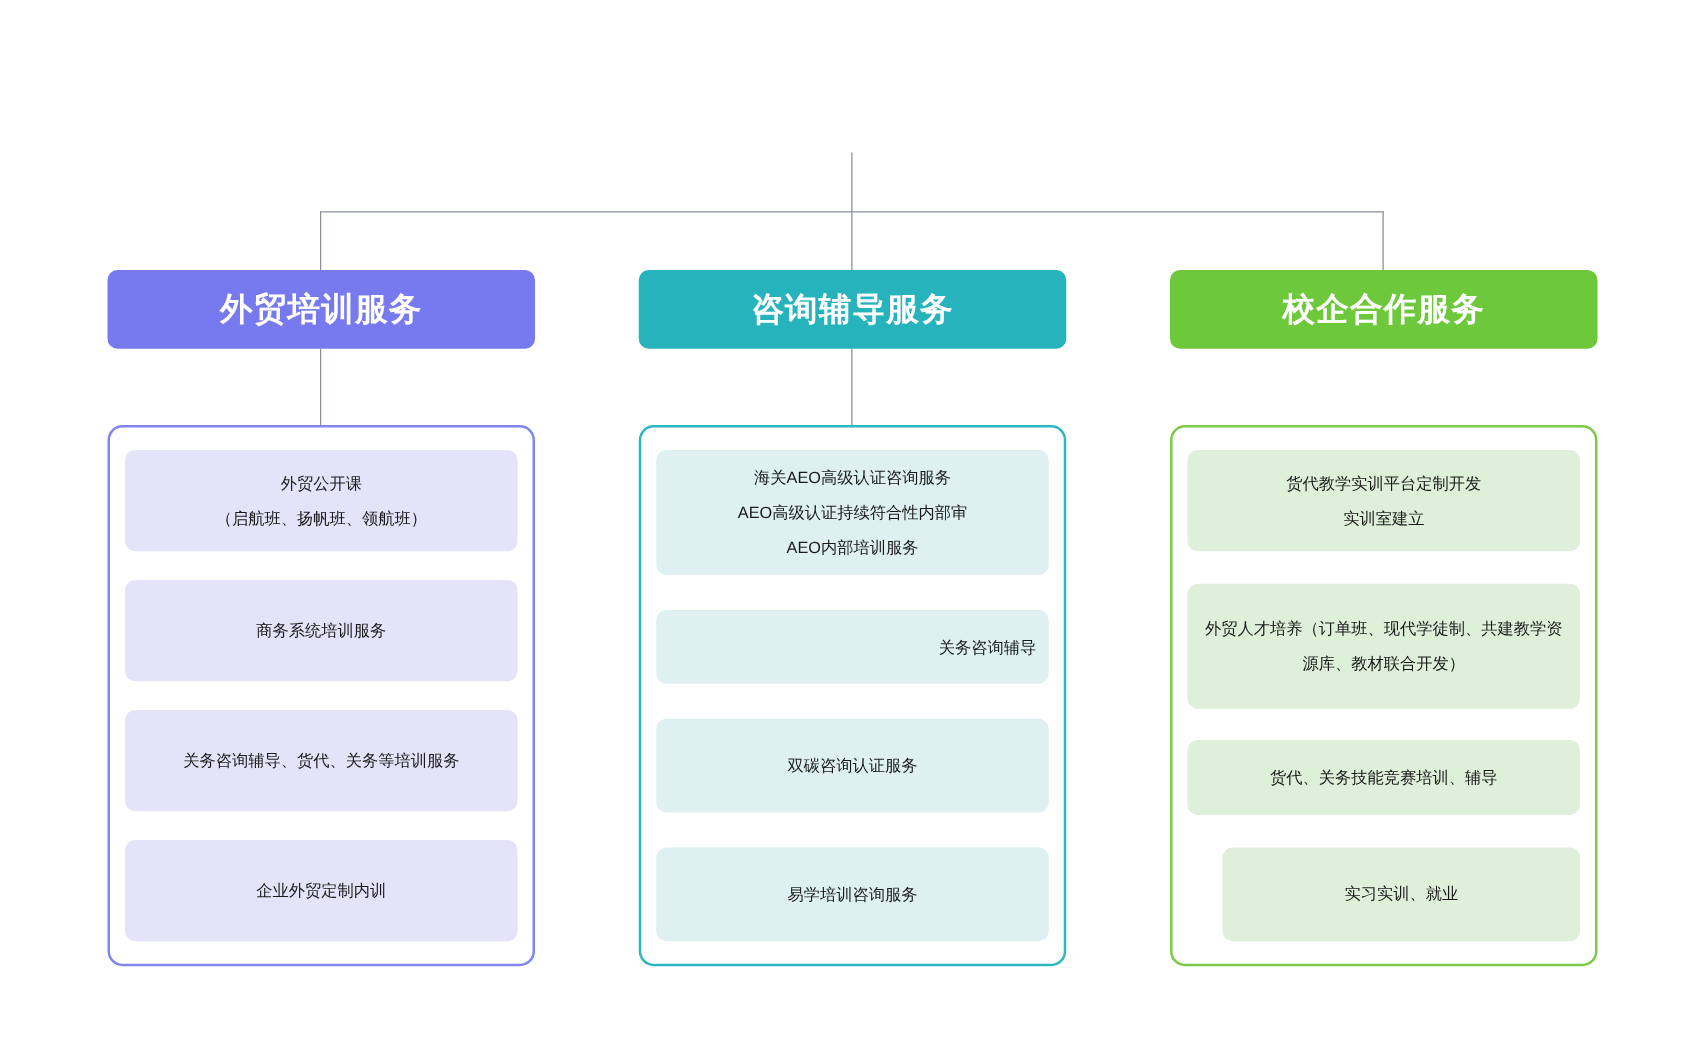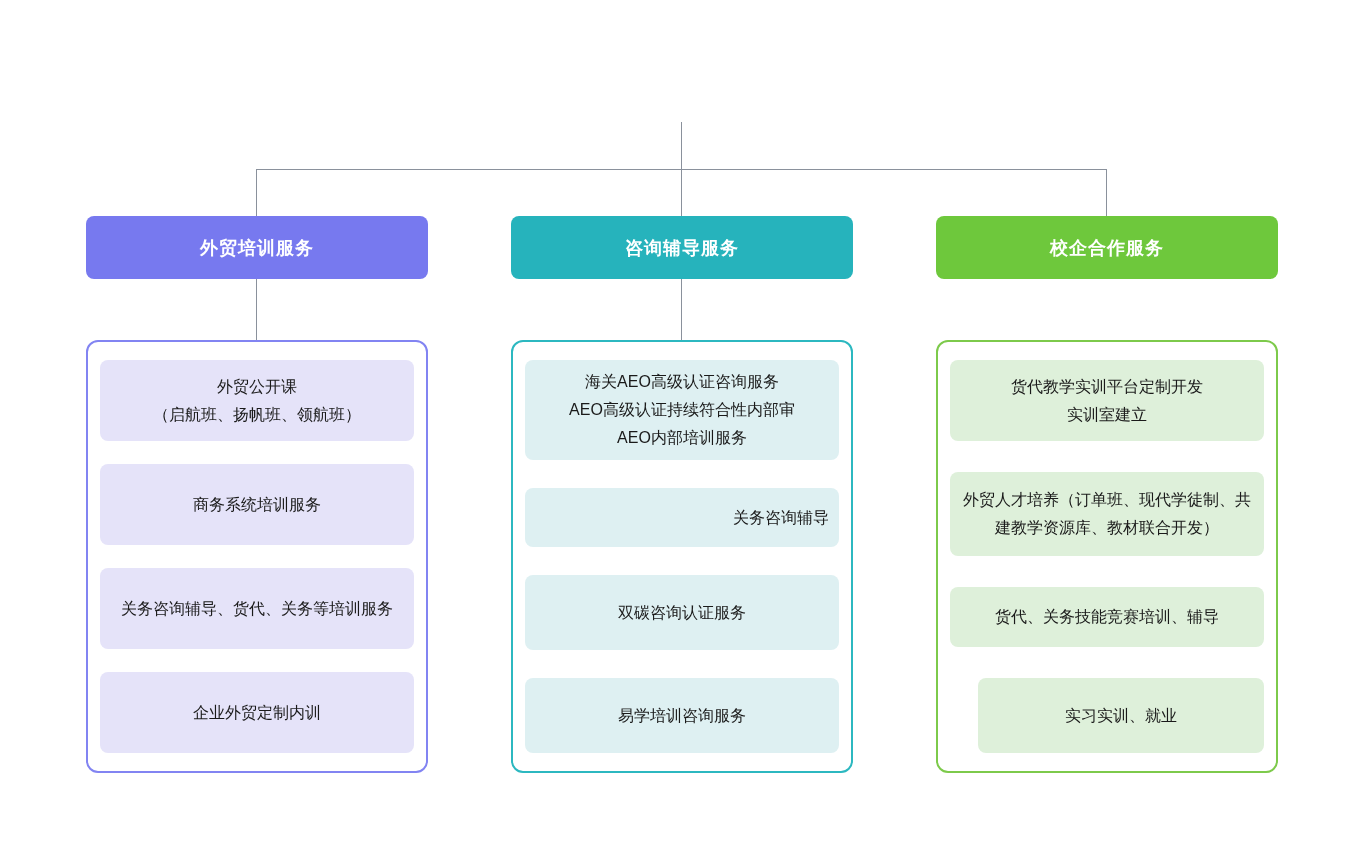--- a/index.html
+++ b/index.html
@@ -28,42 +28,42 @@
   }
 
   
   .column{position:absolute;top:216px;width:342px;}
   .col-0{left:86px;}
   .col-1{left:511px;}
   .col-2{left:936px;}
 
   .branch-header{
     height:63px;border-radius:8px;display:flex;align-items:center;justify-content:center;
-    color:#ffffff;font-size:18px;font-weight:bold;letter-spacing:1px;
+    color:#ffffff;font-size:26px;font-weight:bold;letter-spacing:1px;
   }
   .branch-body{
     margin-top:61px;height:433px;box-sizing:border-box;
     border:2px solid #999;border-radius:12px;background:#ffffff;
     padding:18px 12px;display:flex;flex-direction:column;justify-content:space-between;
   }
   .leaf{
     border-radius:8px;display:flex;align-items:center;justify-content:center;
     padding:0 10px;box-sizing:border-box;
   }
   .leaf-text{
     white-space:pre-line;text-align:center;color:#1a1a1a;
-    font-size:16px;line-height:28px;
+    font-size:13px;line-height:28px;
   }
   .col-0 .leaf{height:81px;}
   .col-1 .leaf:nth-child(1){height:100px;}
   .col-1 .leaf:nth-child(2){height:59px;justify-content:flex-end;}
   .col-1 .leaf:nth-child(3){height:75px;}
   .col-1 .leaf:nth-child(4){height:75px;}
   .col-2 .leaf:nth-child(1){height:81px;}
-  .col-2 .leaf:nth-child(2){height:84px;}
+  .col-2 .leaf:nth-child(2){height:100px;}
   .col-2 .leaf:nth-child(3){height:60px;font-family:Liberation Serif, serif;}
   .col-2 .leaf:nth-child(4){height:75px;}
 </style>
 </head>
 <body>
 
 <div class="canvas">
 
   <div class="line v line-root-down" style="background-color: rgb(138, 145, 156);"></div>
   <div class="line h line-spine" style="background-color: rgb(138, 145, 156);"></div>

